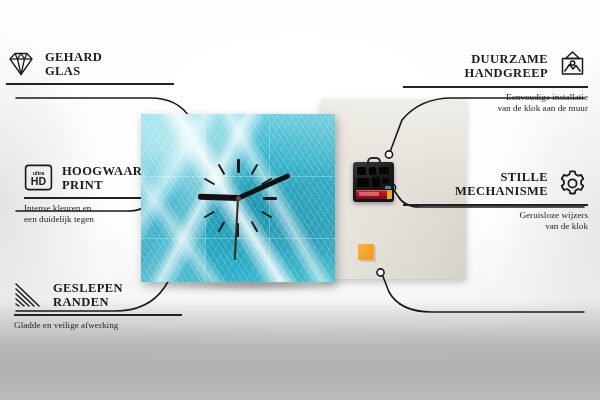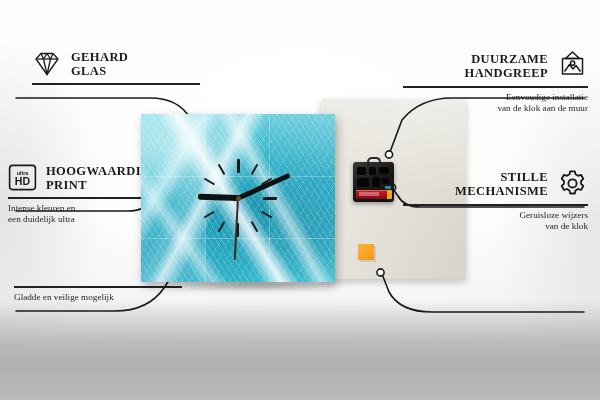--- a/index.html
+++ b/index.html
@@ -174,22 +174,22 @@
   }
   .f-left .rowtop{ justify-content:flex-start; }
   .f-left .sub{ text-align:left; }
   .f-right .rowtop{ justify-content:flex-end; }
   .f-right .ttl{ text-align:right; }
   .f-right .sub{ text-align:right; }
 
   .icon{ flex:0 0 auto; display:block; }
 
   
-  #f-gehard   { left:32px;  top:50px;  width:175px; }
-  #f-print    { left:8px;  top:163px; width:175px; }
+  #f-gehard   { left:6px;  top:50px;  width:175px; }
+  #f-print    { left:24px;  top:163px; width:175px; }
   #f-geslepen { left:14px;  top:281px; width:175px; }
   #f-duurzame { right:12px; top:50px;  width:185px; }
   #f-stille   { right:12px; top:168px; width:185px; }
   #f-schuim   { right:12px; top:275px; width:215px; }
 
   #f-gehard   .rule{ width:168px; }
   #f-print    .rule{ width:168px; }
   #f-geslepen .rule{ width:168px; }
   #f-duurzame .rule{ width:185px; margin-left:auto; }
   #f-stille   .rule{ width:185px; margin-left:auto; }
@@ -332,26 +332,39 @@
       <svg class="icon" width="29" height="29" viewBox="0 0 29 29">
         <rect x="1.6" y="2.4" width="25.8" height="24.2" rx="3" ry="3" fill="none" stroke="#1a1a1a" stroke-width="1.6"></rect>
         <text x="14.5" y="12.4" text-anchor="middle" font-family="Liberation Sans, sans-serif" font-size="5.4" font-weight="bold" fill="#1a1a1a">ultra</text>
         <text x="14.5" y="22.3" text-anchor="middle" font-family="Liberation Sans, sans-serif" font-size="10.6" font-weight="bold" fill="#1a1a1a">HD</text>
       </svg>
       <div class="ttl">HOOGWAARDIGE
 PRINT</div>
     </div>
     <div class="rule"></div>
     <div class="sub">Intense kleuren en
-een duidelijk ultra</div>
+een duidelijk tegen</div>
   </div>
 
   <div class="feature f-left" id="f-geslepen">
+    <div class="rowtop">
+      <svg class="icon" width="30" height="26" viewBox="0 0 30 26">
+        <g stroke="#1a1a1a" stroke-width="1.5" stroke-linecap="round">
+          <line x1="2" y1="2" x2="25" y2="24"></line>
+          <line x1="2" y1="7" x2="20" y2="24"></line>
+          <line x1="2" y1="12" x2="15" y2="24"></line>
+          <line x1="2" y1="17" x2="10" y2="24"></line>
+          <line x1="2" y1="22" x2="5" y2="24"></line>
+        </g>
+      </svg>
+      <div class="ttl">GESLEPEN
+RANDEN</div>
+    </div>
     <div class="rule"></div>
-    <div class="sub">Gladde en veilige mogelijk</div>
+    <div class="sub">Gladde en veilige afwerking</div>
   </div>
 
   <div class="feature f-right" id="f-stille">
     <div class="rowtop">
       <div class="ttl">STILLE
 MECHANISME</div>
       <svg class="icon" width="31" height="31" viewBox="0 0 31 31">
         <g fill="none" stroke="#1a1a1a" stroke-width="1.8" stroke-linejoin="round">
           <path d="M13.2,3.3 h4.6 l0.7,3.0 2.6,1.5 2.9,-1.0 2.3,4.0 -2.2,2.1 0,3.0 2.2,2.1 -2.3,4.0 -2.9,-1.0 -2.6,1.5 -0.7,3.0 h-4.6 l-0.7,-3.0 -2.6,-1.5 -2.9,1.0 -2.3,-4.0 2.2,-2.1 0,-3.0 -2.2,-2.1 2.3,-4.0 2.9,1.0 2.6,-1.5 Z"></path>
           <circle cx="15.5" cy="15.4" r="4.1"></circle>

